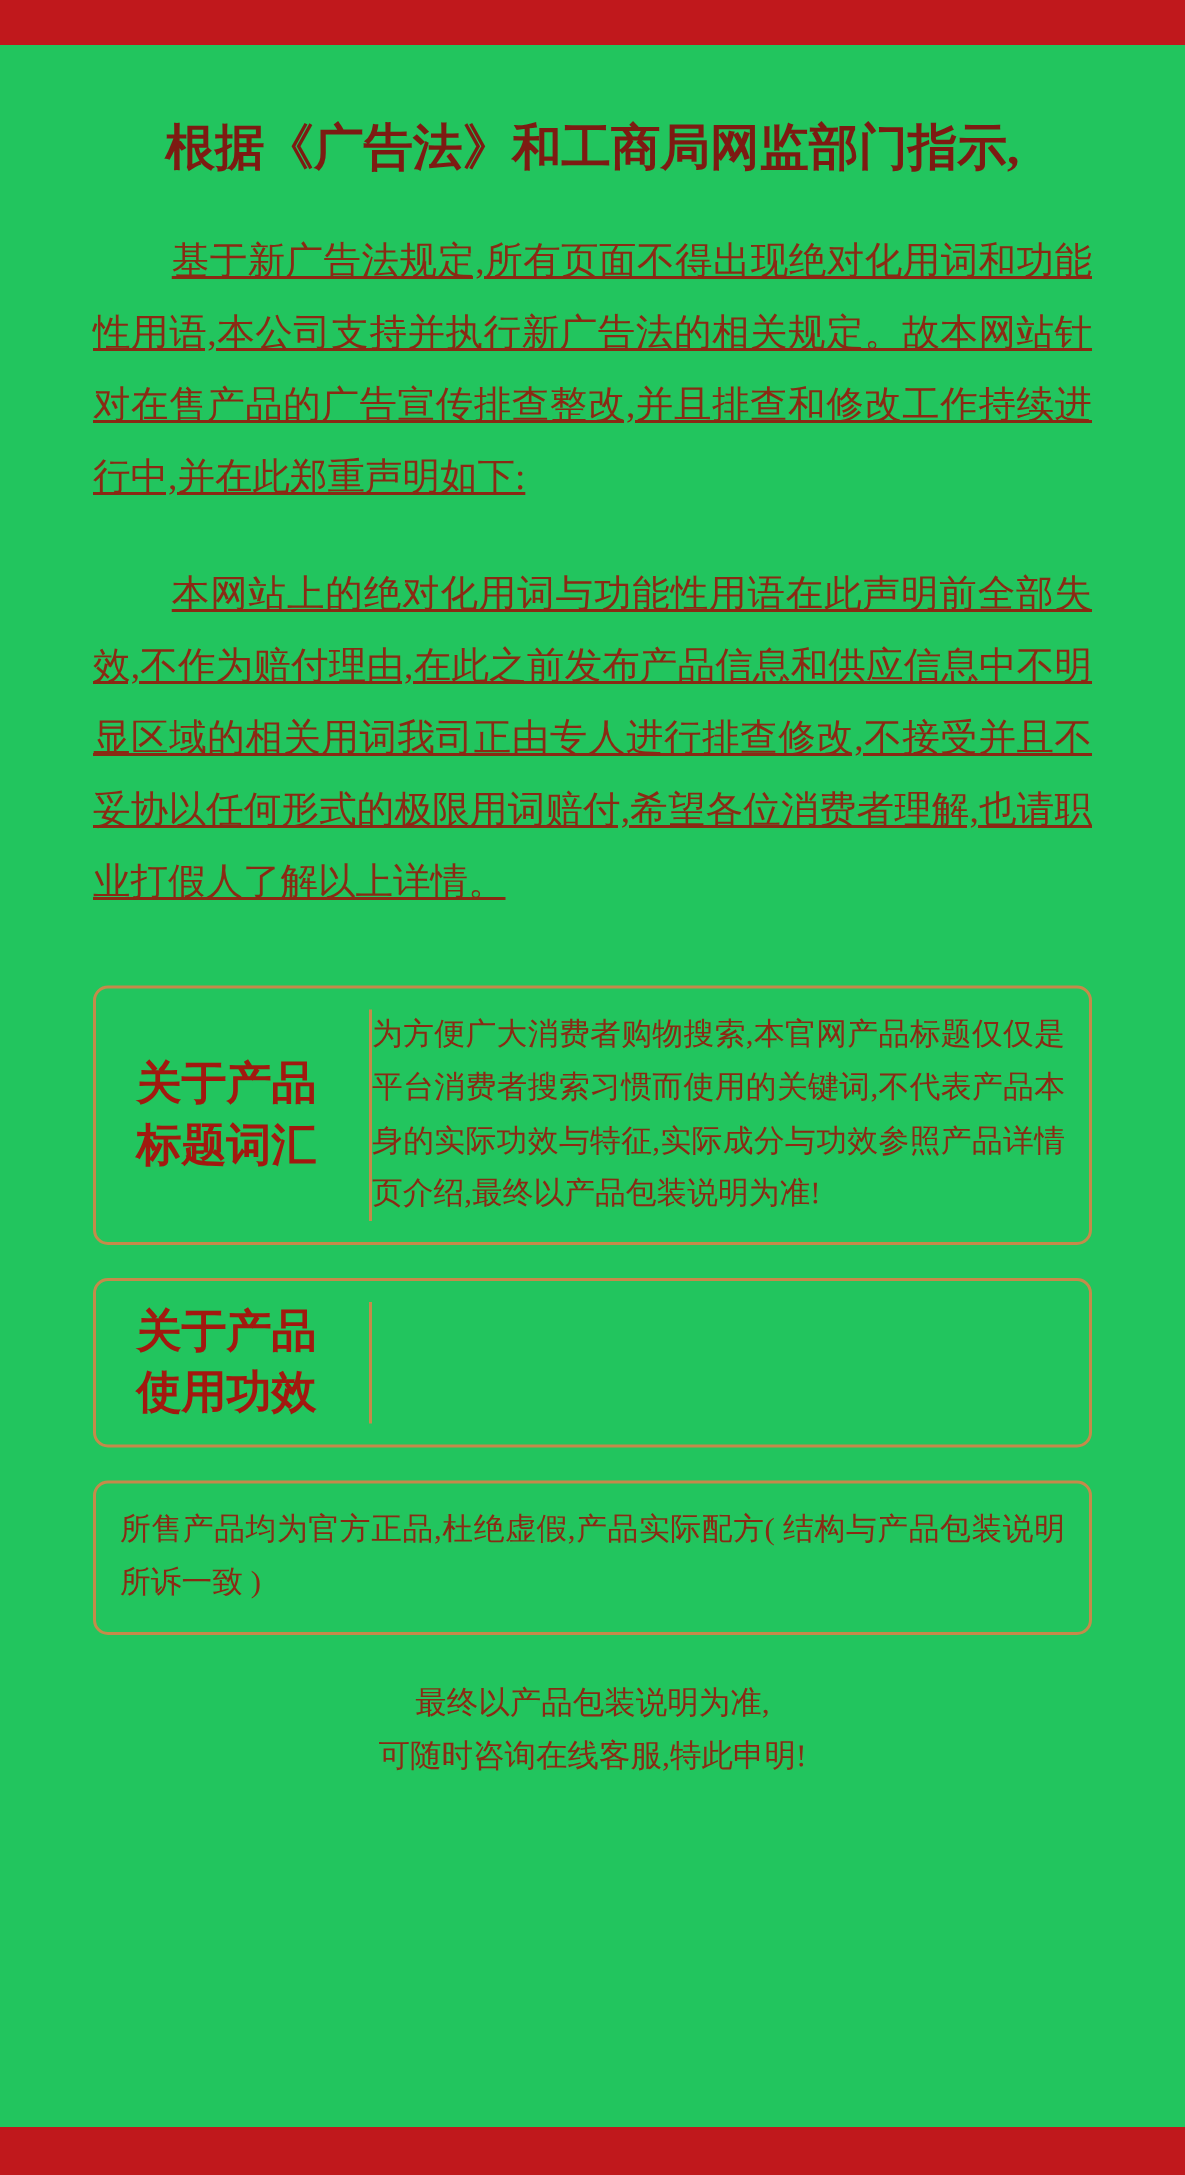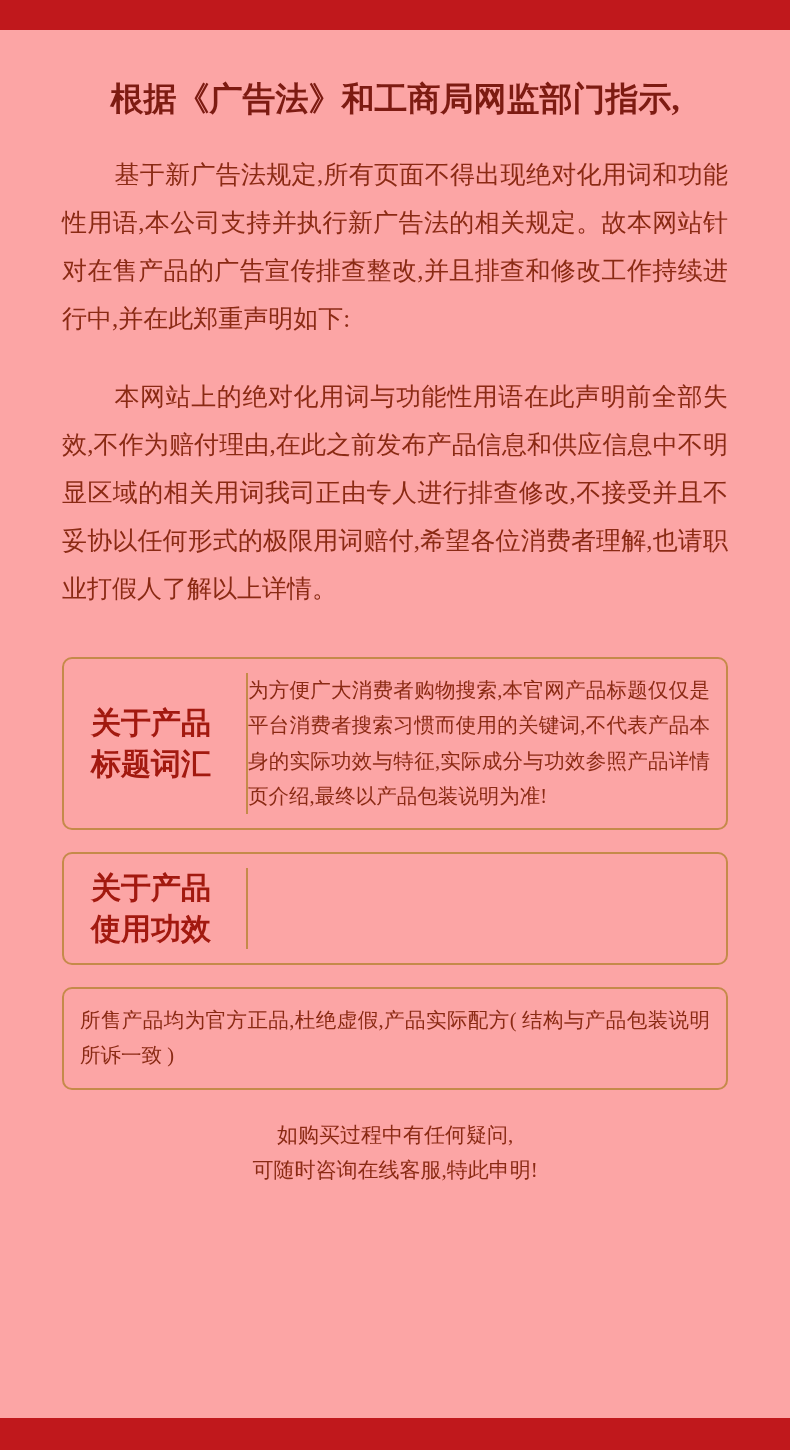--- a/index.html
+++ b/index.html
@@ -27,21 +27,21 @@
     background: #c0181c;
     flex: 0 0 auto;
   }
   .bottom-bar {
     height: 32px;
     background: #c0181c;
     flex: 0 0 auto;
   }
   .panel {
     flex: 1 1 auto;
-    background: #fca5a5;
+    background: #22c55e;
     padding: 44px 62px 0 62px;
     box-sizing: border-box;
     display: flex;
     flex-direction: column;
   }
 
   .headline {
     color: #7d1b12;
     font-weight: bold;
     font-size: 33px;
@@ -53,20 +53,21 @@
     display: block;
   }
 
   .body-block {
     color: #8a2a14;
     font-size: 25px;
     line-height: 1.92;
     text-align: justify;
     text-justify: inter-ideograph;
     margin-top: 26px;
+    text-decoration: underline;
   }
   .body-block p {
     margin: 0;
     text-indent: 2.1em;
   }
   .body-block p + p {
     margin-top: 30px;
   }
 
   .cards {
@@ -169,21 +170,21 @@
 
       <div class="card">
         <div class="card-body">
           <div>所售产品均为官方正品,杜绝虚假,产品实际配方( 结构与产品包装说明所诉一致 )</div>
         </div>
       </div>
 
     </div>
 
     <div class="footer-note">
-      <span>如购买过程中有任何疑问,</span>
+      <span>最终以产品包装说明为准,</span>
       <span>可随时咨询在线客服,特此申明!</span>
     </div>
 
   </div>
 
   <div class="bottom-bar"></div>
 
 </div>
 
 </body></html>

